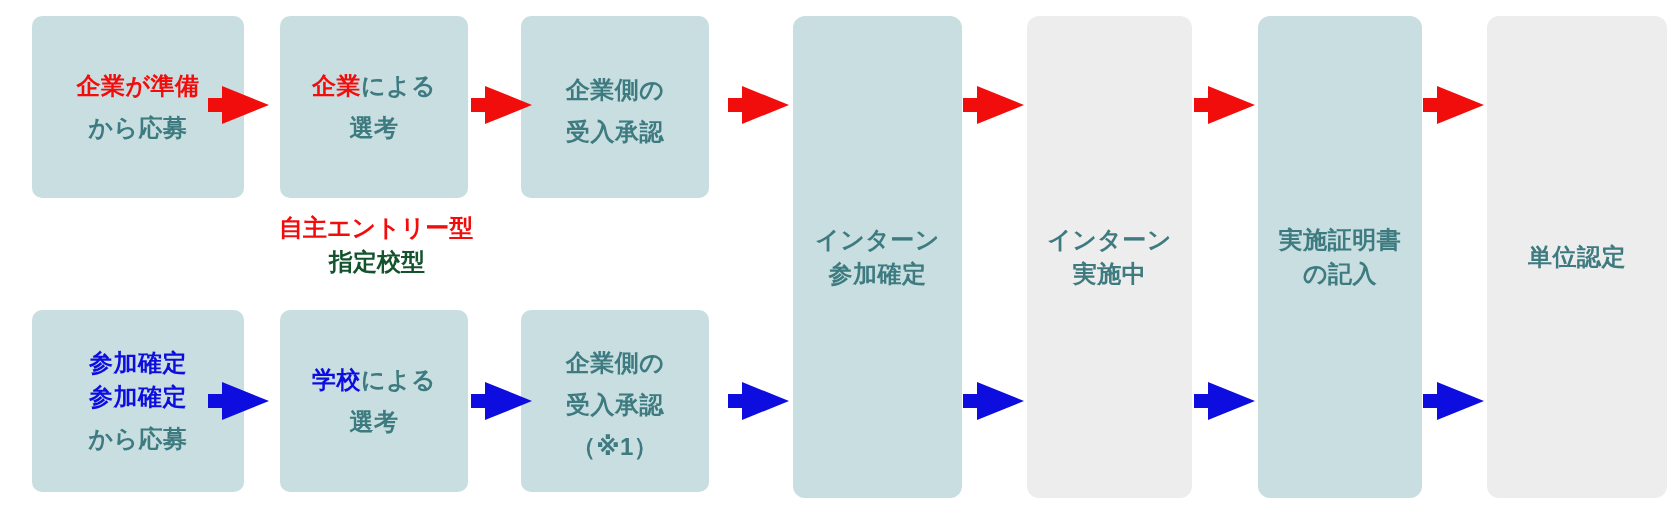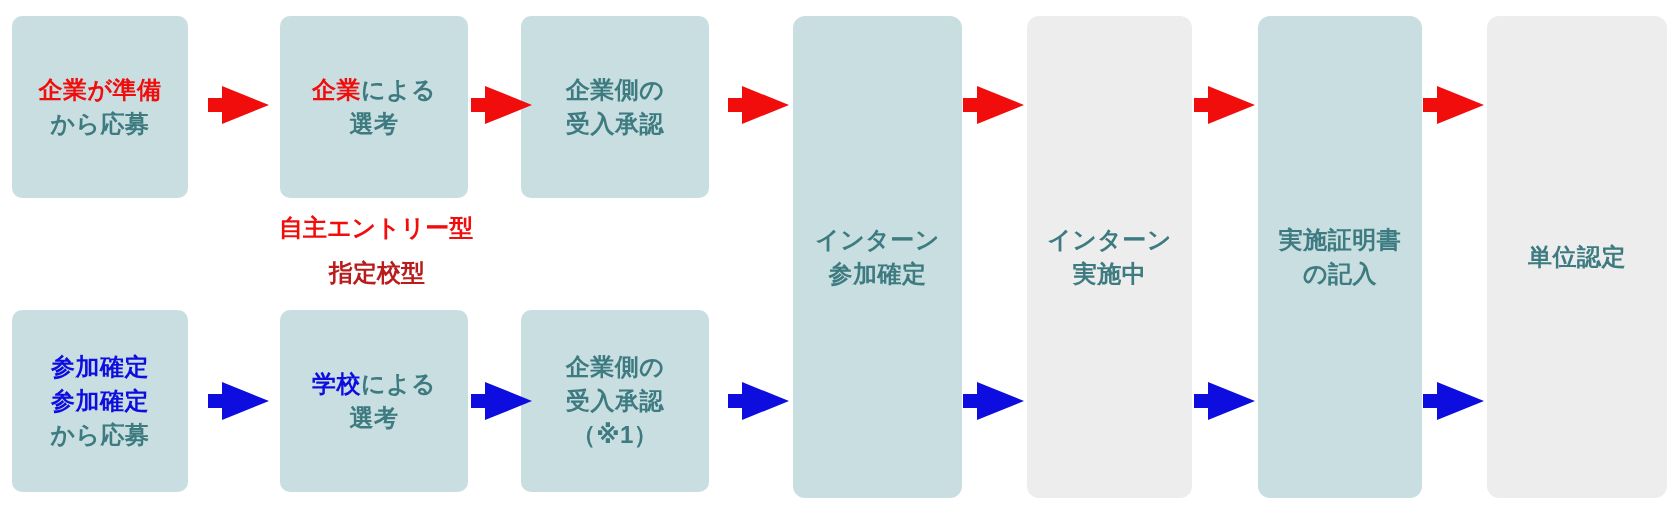--- a/index.html
+++ b/index.html
@@ -20,33 +20,33 @@
     line-height:1.42;
     color:#3d7b81;
     border-radius:10px;
     letter-spacing:0.5px;
   }
   .box.teal{background:#c9dee0;}
   .box.gray{background:#ededed;}
   .box.tall{border-radius:12px;}
   .t-red{color:#f20d0d;}
   .t-blue{color:#0d0de0;}
-  .t-teal{color:#3d7b81;}
+  .t-teal{color:#3d7b81;margin-top:8px;}
   .track-label{
     position:absolute;
     transform:translateX(-50%);
     font-weight:bold;
     font-size:24px;
     letter-spacing:0px;
     white-space:nowrap;
   }
   .track-label.red{color:#f20d0d;left:376px;top:212px;}
-  .track-label.blue{color:#b91c1c;left:377px;top:257px;}
+  .track-label.blue{color:#14532d;left:377px;top:246px;}
   
-  .c1{left:12px;width:176px;}
+  .c1{left:32px;width:212px;}
   .c2{left:280px;width:188px;}
   .c3{left:521px;width:188px;}
   .c4{left:793px;width:169px;}
   .c5{left:1027px;width:165px;}
   .c6{left:1258px;width:164px;}
   .c7{left:1487px;width:180px;}
   
   .r-top{top:16px;height:182px;}
   .r-bottom{top:310px;height:182px;}
   .r-tall{top:16px;height:482px;}

